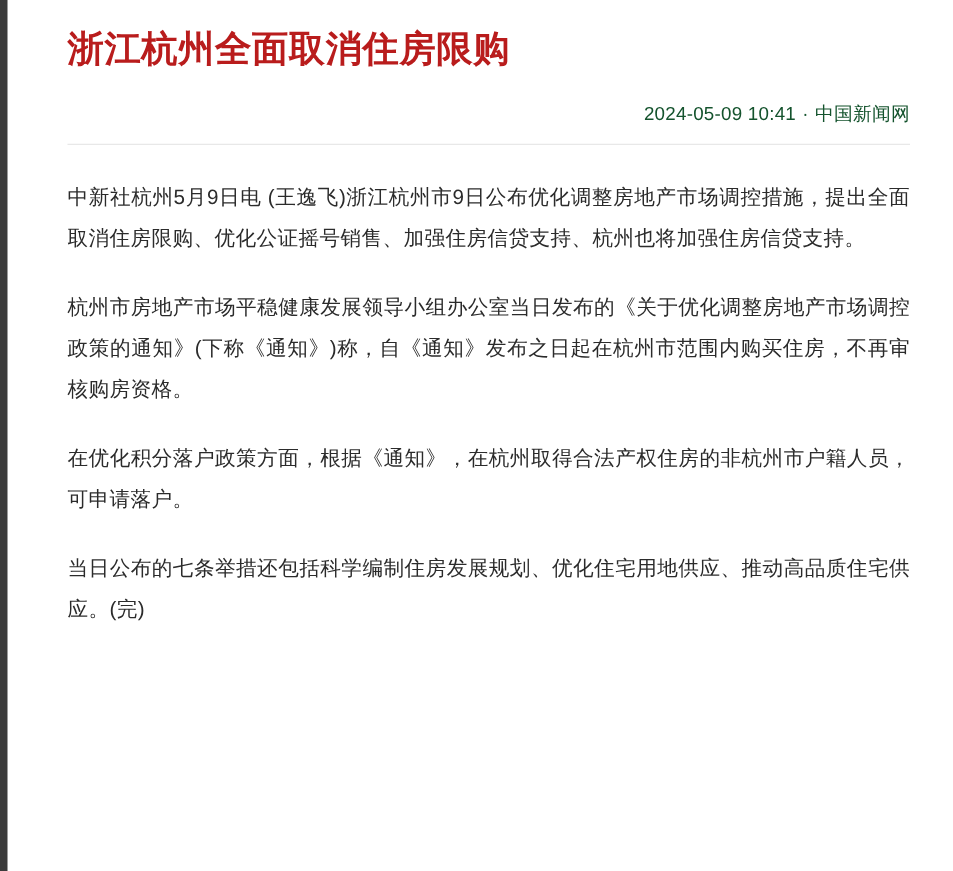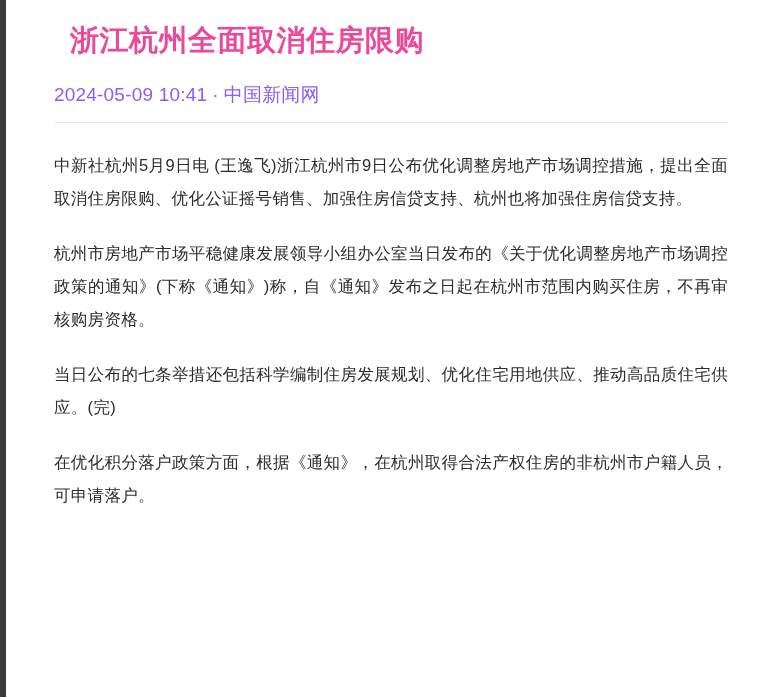--- a/index.html
+++ b/index.html
@@ -29,29 +29,30 @@
     background: #3b3b3b;
   }
   .content {
     padding: 22px 34px 24px 54px;
     box-sizing: border-box;
   }
   .article-title {
     font-size: 29px;
     line-height: 1.3;
     font-weight: bold;
-    color: #ec4899;
+    color: #b91c1c;
     letter-spacing: 0.5px;
-    margin: 0 0 22px 16px;
+    margin: 0 0 22px 0;
   }
   .meta-line {
-    font-size: 19px;
-    color: #8b5cf6;
+    font-size: 15px;
+    color: #14532d;
     margin: 0 0 8px 0;
     letter-spacing: 0.2px;
+    text-align: right;
   }
   .meta-sep {
     margin: 0 5px;
   }
   .divider {
     height: 1px;
     background: #e8e8e8;
     margin: 14px 0 26px 0;
   }
   .para {
@@ -76,17 +77,17 @@
     <h1 class="article-title">浙江杭州全面取消住房限购</h1>
 
     <div class="meta-line">
       <span>2024-05-09 10:41</span><span class="meta-sep">·</span><span>中国新闻网</span>
     </div>
 
     <div class="divider"></div>
 
     <p class="para">中新社杭州5月9日电 (王逸飞)浙江杭州市9日公布优化调整房地产市场调控措施，提出全面取消住房限购、优化公证摇号销售、加强住房信贷支持、杭州也将加强住房信贷支持。</p>
     <p class="para">杭州市房地产市场平稳健康发展领导小组办公室当日发布的《关于优化调整房地产市场调控政策的通知》(下称《通知》)称，自《通知》发布之日起在杭州市范围内购买住房，不再审核购房资格。</p>
+    <p class="para">在优化积分落户政策方面，根据《通知》，在杭州取得合法产权住房的非杭州市户籍人员，可申请落户。</p>
     <p class="para">当日公布的七条举措还包括科学编制住房发展规划、优化住宅用地供应、推动高品质住宅供应。(完)</p>
-    <p class="para">在优化积分落户政策方面，根据《通知》，在杭州取得合法产权住房的非杭州市户籍人员，可申请落户。</p>
 
   </div>
 </div>
 
 </body></html>

